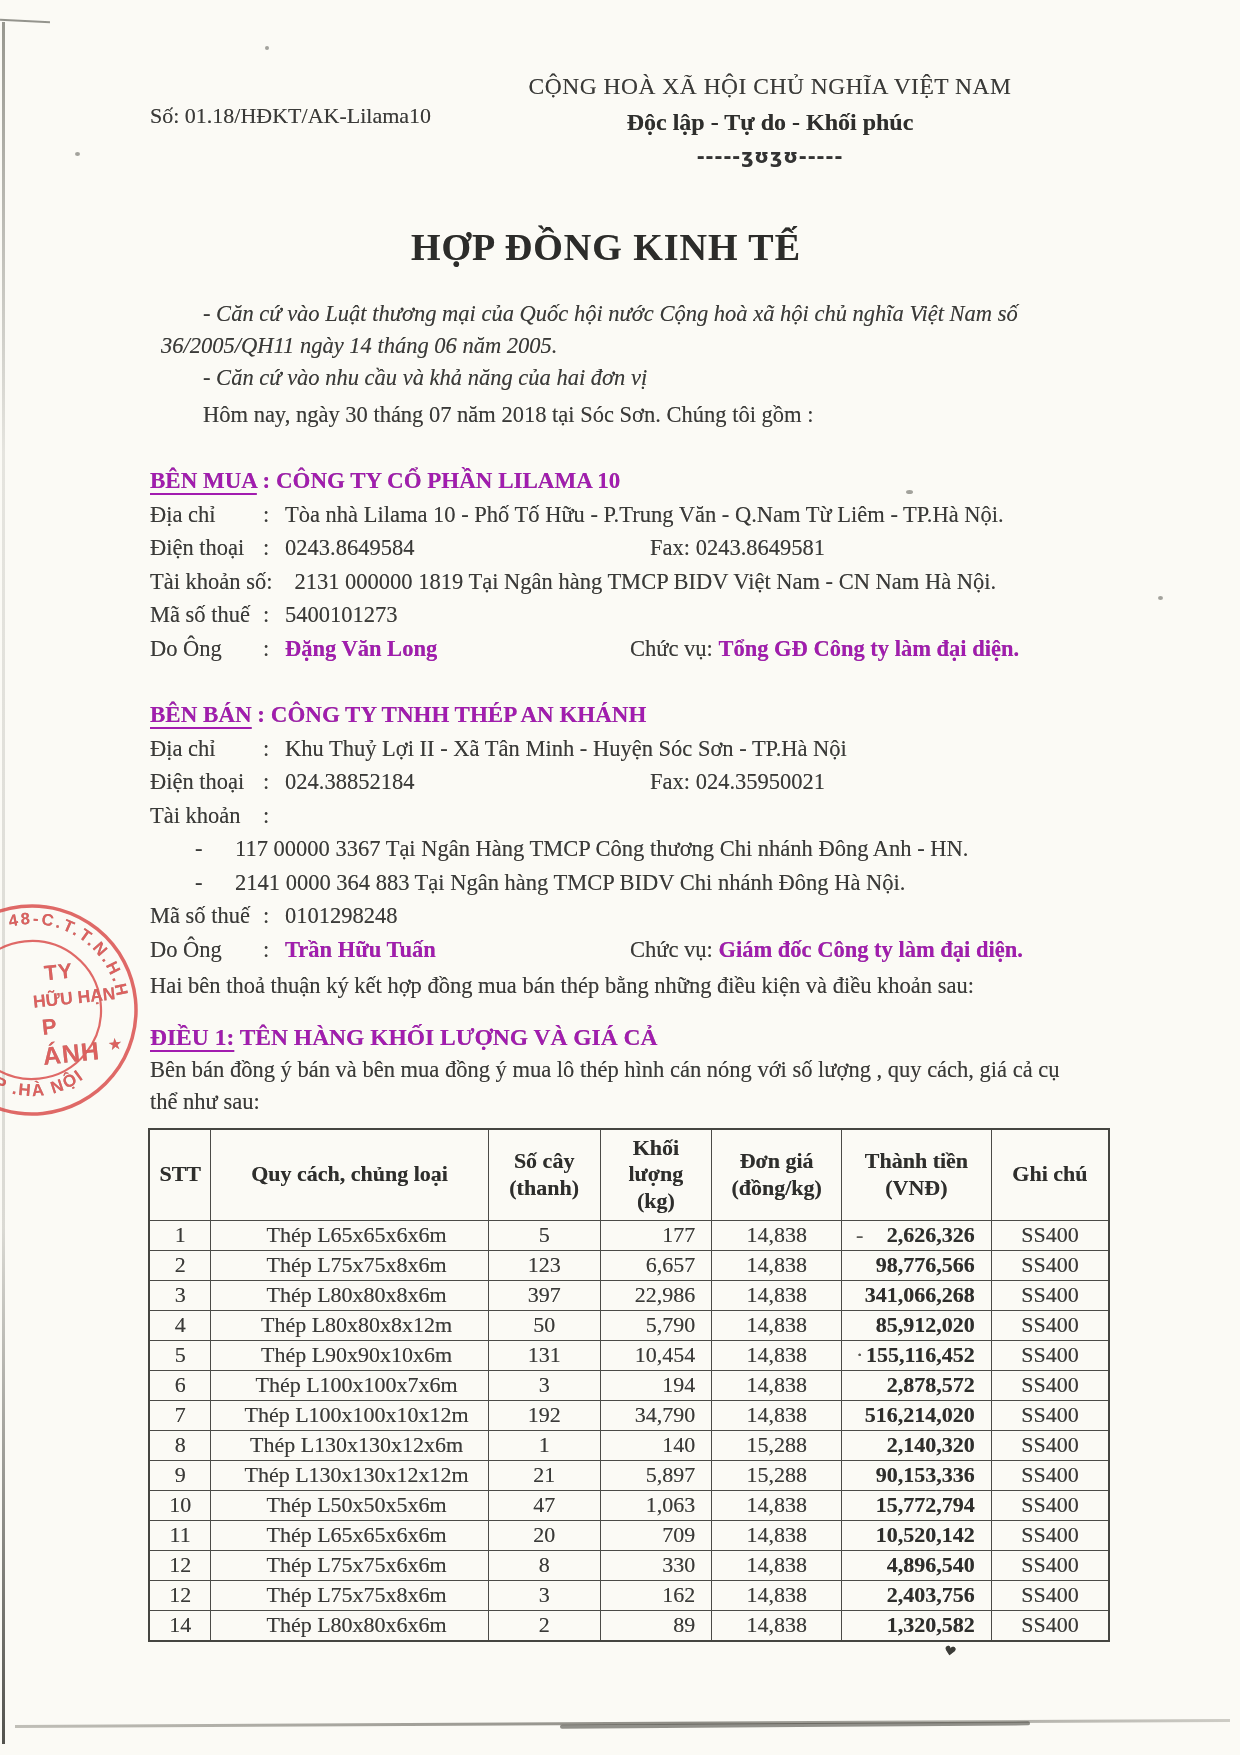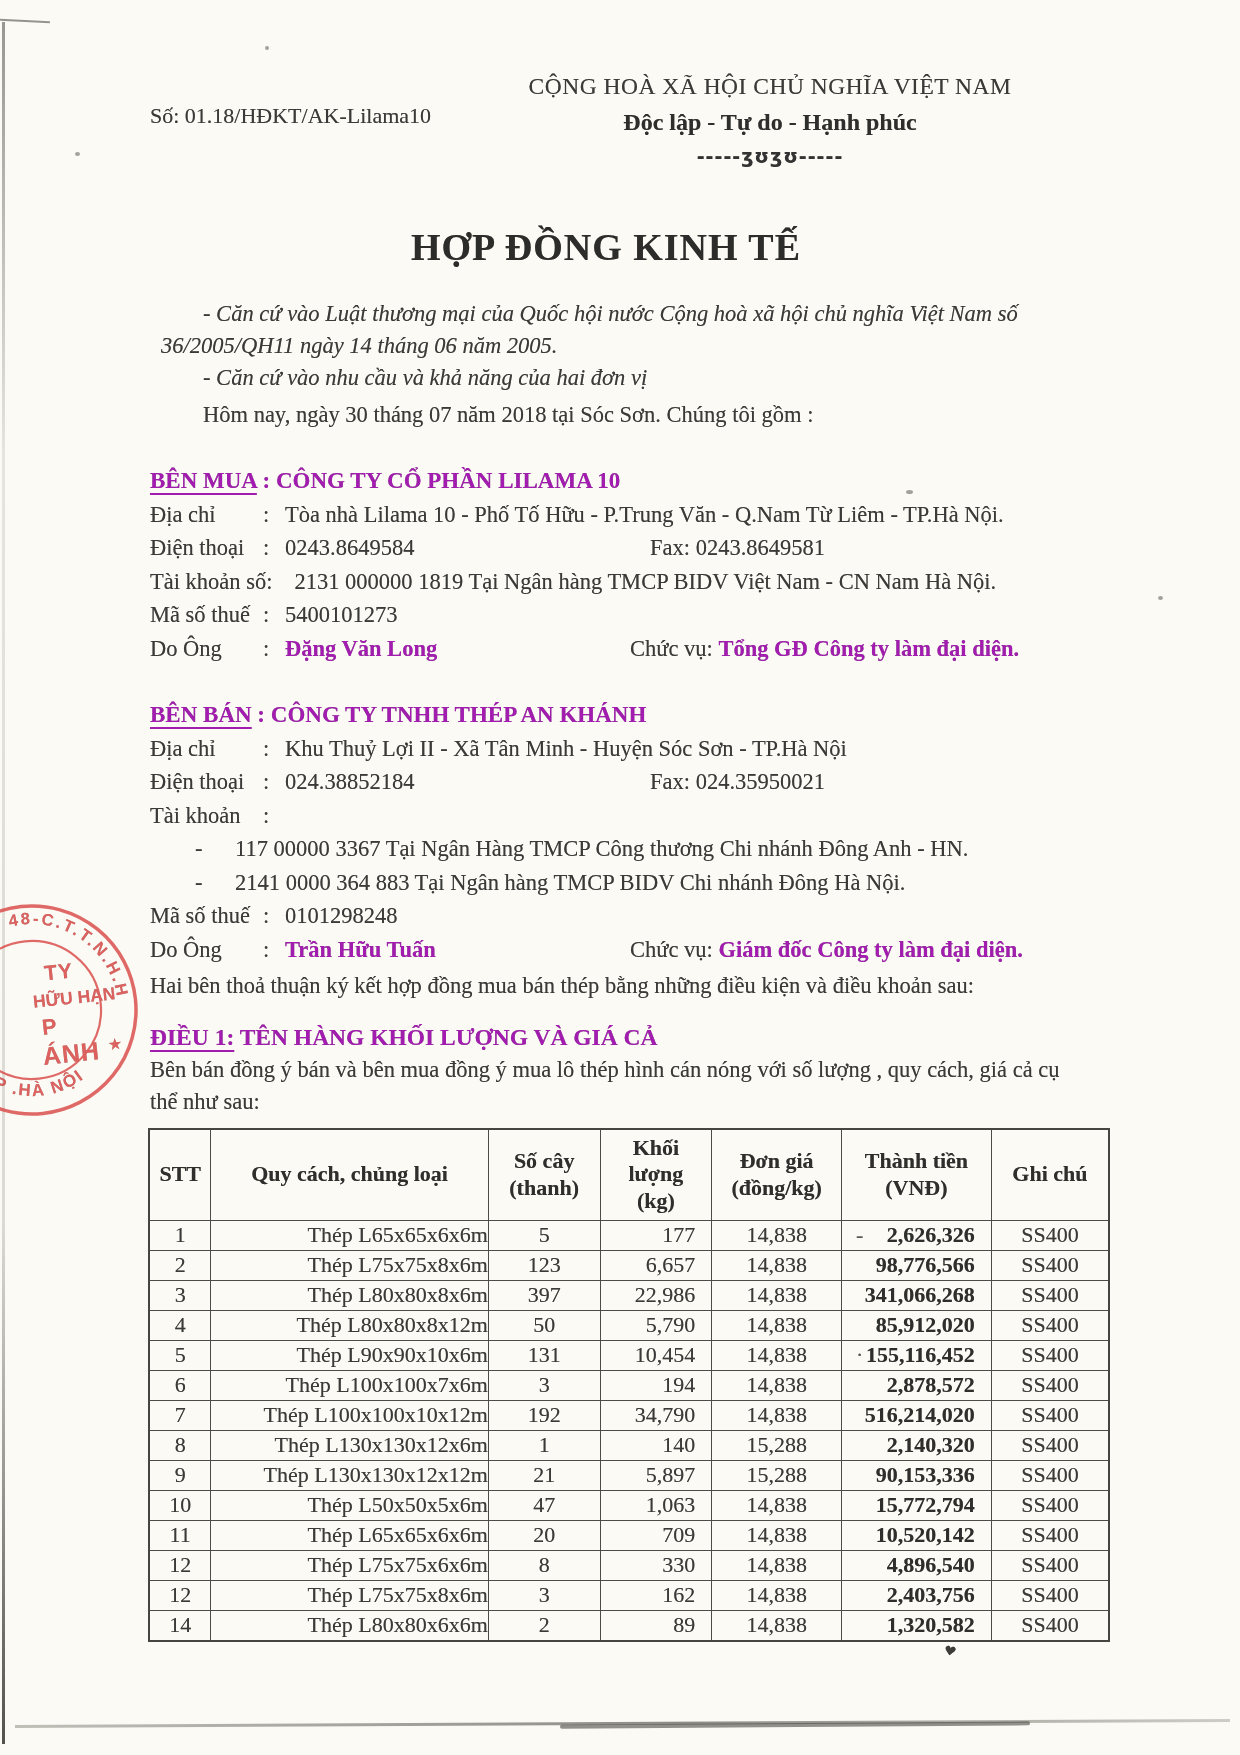--- a/index.html
+++ b/index.html
@@ -46,21 +46,21 @@
 
   
   table.goods{border-collapse:collapse;margin-top:9px;margin-left:-2px;width:962px;
     font-size:22px;color:#3a3a38;}
   table.goods th,table.goods td{border:1.6px solid #4b4b47;}
   table.goods{border:2.5px solid #454541;}
   table.goods th{font-weight:bold;color:#2e2e2c;text-align:center;white-space:pre-line;
     padding:5px 2px;line-height:1.22;font-size:22px;}
   table.goods td{height:29px;padding:0;line-height:1.1;}
   td.c{text-align:center;}
-  td.l{text-align:right;padding-left:14px !important;}
+  td.l{text-align:center;padding-left:14px !important;}
   td.r{text-align:right;padding-right:16px !important;}
   td.amt{font-weight:bold;color:#2e2e2c;}
   .cellmark{float:left;padding-left:14px;font-weight:normal;color:#5a5a55;}
 
   
   .stamp{position:absolute;left:-128px;top:850px;width:320px;height:320px;opacity:.82;}
   .stamp text{fill:#d6403f;font-family:"Liberation Sans","DejaVu Sans",sans-serif;font-weight:bold;}
   .stamp circle{stroke:#da4a48;fill:none;}
 
   
@@ -83,21 +83,21 @@
   <div class="edge-left"></div>
   <div class="tl-line"></div>
   <div class="speck" style="left:265px;top:46px;width:4px;height:4px;"></div>
   <div class="speck" style="left:75px;top:152px;width:5px;height:4px;"></div>
   <div class="speck" style="left:906px;top:490px;width:7px;height:4px;"></div>
   <div class="speck" style="left:1158px;top:596px;width:5px;height:4px;"></div>
 
   <div class="doc-number">Số: 01.18/HĐKT/AK-Lilama10</div>
   <div class="nat-header">
     <div class="nat-line1">CỘNG HOÀ XÃ HỘI CHỦ NGHĨA VIỆT NAM</div>
-    <div class="nat-line2">Độc lập - Tự do - Hạnh phúc</div>
+    <div class="nat-line2">Độc lập - Tự do - Khối phúc</div>
     <div class="nat-divider">-----ʒʊʒʊ-----</div>
   </div>
 
   <div class="doc-title">HỢP ĐỒNG KINH TẾ</div>
 
   <div class="content">
 
     <div class="preamble">
       <p class="it">-  Căn cứ vào Luật thương mại của Quốc hội nước Cộng hoà xã hội chủ nghĩa Việt Nam số 36/2005/QH11 ngày 14 tháng 06 năm 2005.</p>
       <p class="it">-  Căn cứ vào nhu cầu và khả năng của hai đơn vị</p>

